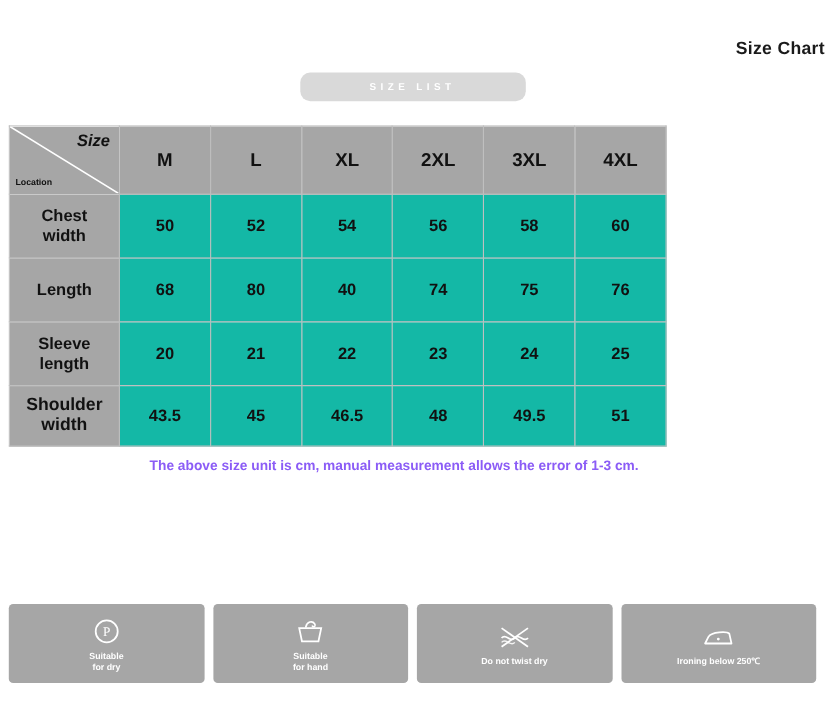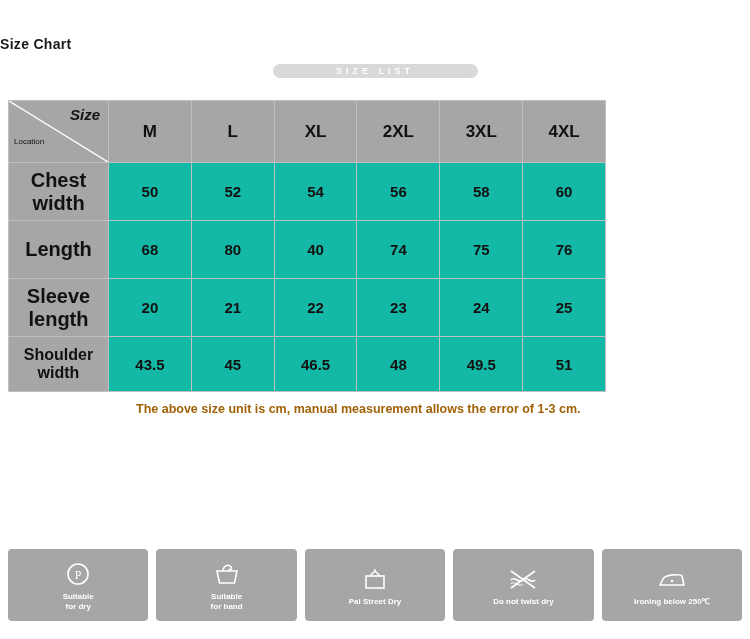--- a/index.html
+++ b/index.html
@@ -11,37 +11,37 @@
   }
   .page {
     position: relative;
     width: 750px; height: 639px;
     background: #ffffff;
     overflow: hidden;
   }
 
   
   .title {
-    text-align: left;
-    font-size: 14px;
+    text-align: right;
+    font-size: 16px;
     font-weight: bold;
     color: #1a1a1a;
     padding-top: 36px;
     letter-spacing: 0.3px;
   }
 
   
   .pill-wrap {
     display: flex;
     justify-content: center;
     margin-top: 12px;
   }
   .pill {
     width: 205px;
-    height: 14px;
+    height: 26px;
     border-radius: 9px;
     background: #d9d9d9;
     display: flex;
     align-items: center;
     justify-content: center;
     font-size: 9px;
     letter-spacing: 4px;
     color: #ffffff;
     font-weight: bold;
   }
@@ -78,54 +78,54 @@
   .corner-cell .size-lbl {
     position: absolute;
     right: 8px; top: 5px;
     font-size: 15px;
     font-weight: bold;
     font-style: italic;
     color: #111;
   }
   .corner-cell .loc-lbl {
     position: absolute;
-    left: 5px; bottom: 16px;
+    left: 5px; bottom: 6px;
     font-size: 8px;
-    font-weight: normal;
+    font-weight: bold;
     color: #111;
   }
   .hdr-size {
     background: #a6a6a6;
     font-size: 17px;
     height: 62px;
   }
   .row-label {
     background: #a6a6a6;
-    font-size: 20px;
+    font-size: 15px;
     width: 100px;
     line-height: 1.15;
   }
   .row-label.small {
     font-size: 16px;
   }
   td.val {
     font-size: 15px;
     font-weight: normal;
     height: 58px;
     background: #14b8a6;
   }
   tr.r-chest td.val, tr.r-length td.val, tr.r-sleeve td.val { height: 58px; }
   tr.r-shoulder td.val { height: 55px; }
 
   
   .note {
     margin: 8px 8px 0 136px;
     font-size: 12.5px;
     font-weight: bold;
-    color: #a16207;
+    color: #8b5cf6;
     line-height: 1.45;
     max-width: 600px;
   }
 
   
   .care-row {
     position: absolute;
     left: 8px;
     bottom: 18px;
     width: 734px;
@@ -261,30 +261,20 @@
         <svg width="30" height="26" viewBox="0 0 30 26">
           <path d="M5 10 L25 10 L22.5 22 L7.5 22 Z" fill="none" stroke="#ffffff" stroke-width="1.6"></path>
           <path d="M11 9 C12 4, 17 3, 19 6 C20.5 8.2, 18.5 9.5, 17 8.2" fill="none" stroke="#ffffff" stroke-width="1.5" stroke-linecap="round"></path>
         </svg>
       </div>
       <div class="care-txt">Suitable
 for hand</div>
     </div>
 
 
-    <div class="care-box">
-      <div class="care-ico">
-        <svg width="30" height="26" viewBox="0 0 30 26">
-          <rect x="6" y="10" width="18" height="12" fill="none" stroke="#ffffff" stroke-width="1.6"></rect>
-          <path d="M10 10 L15 5 L20 10" fill="none" stroke="#ffffff" stroke-width="1.5"></path>
-          <line x1="15" y1="5" x2="15" y2="3" stroke="#ffffff" stroke-width="1.3"></line>
-        </svg>
-      </div>
-      <div class="care-txt">Pai Street Dry</div>
-    </div>
 
     <div class="care-box">
       <div class="care-ico">
         <svg width="34" height="26" viewBox="0 0 34 26">
           <path d="M5 14 C9 9, 13 19, 17 14 C21 9, 25 19, 29 14" fill="none" stroke="#ffffff" stroke-width="1.6"></path>
           <path d="M5 18 C9 13, 13 23, 17 18" fill="none" stroke="#ffffff" stroke-width="1.2" opacity="0.85"></path>
           <line x1="5" y1="22" x2="29" y2="5" stroke="#ffffff" stroke-width="1.6"></line>
           <line x1="5" y1="5" x2="29" y2="22" stroke="#ffffff" stroke-width="1.6"></line>
         </svg>
       </div>

